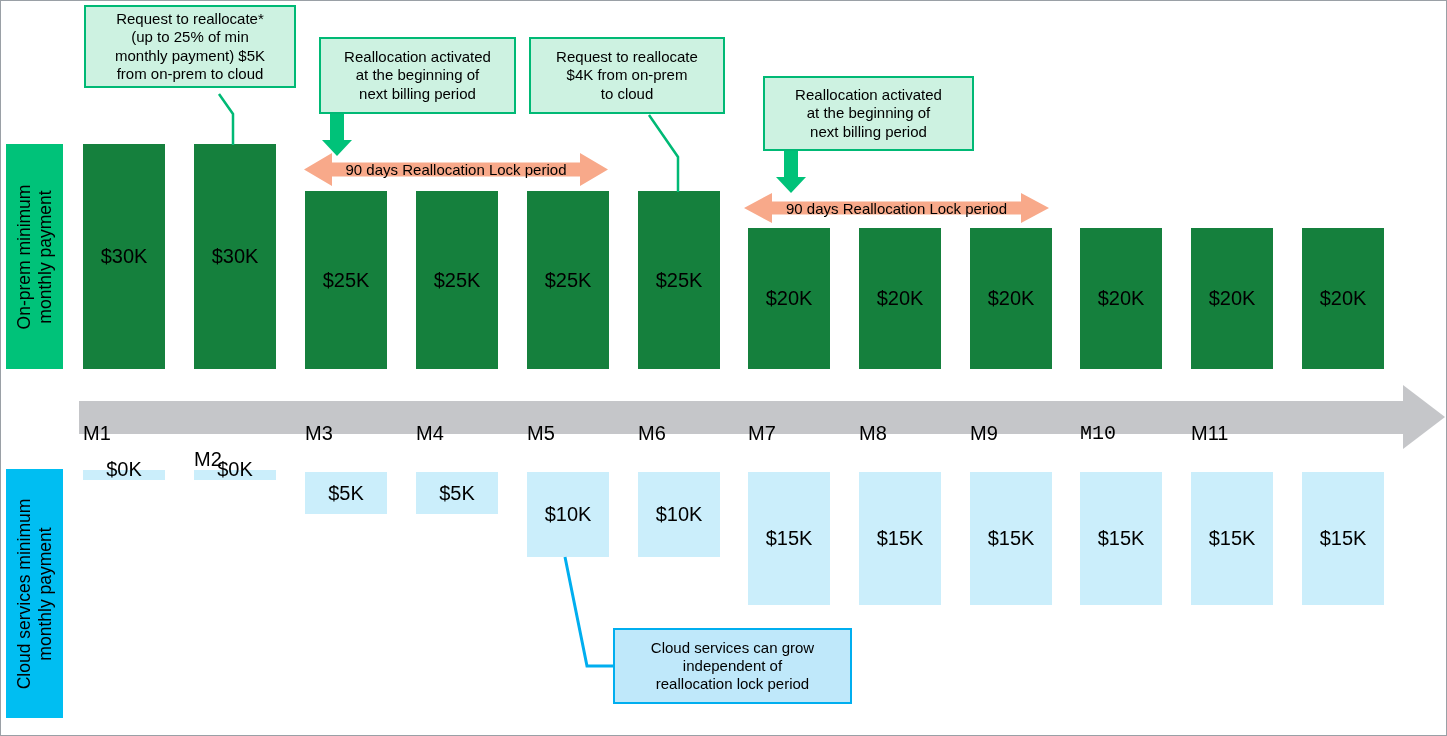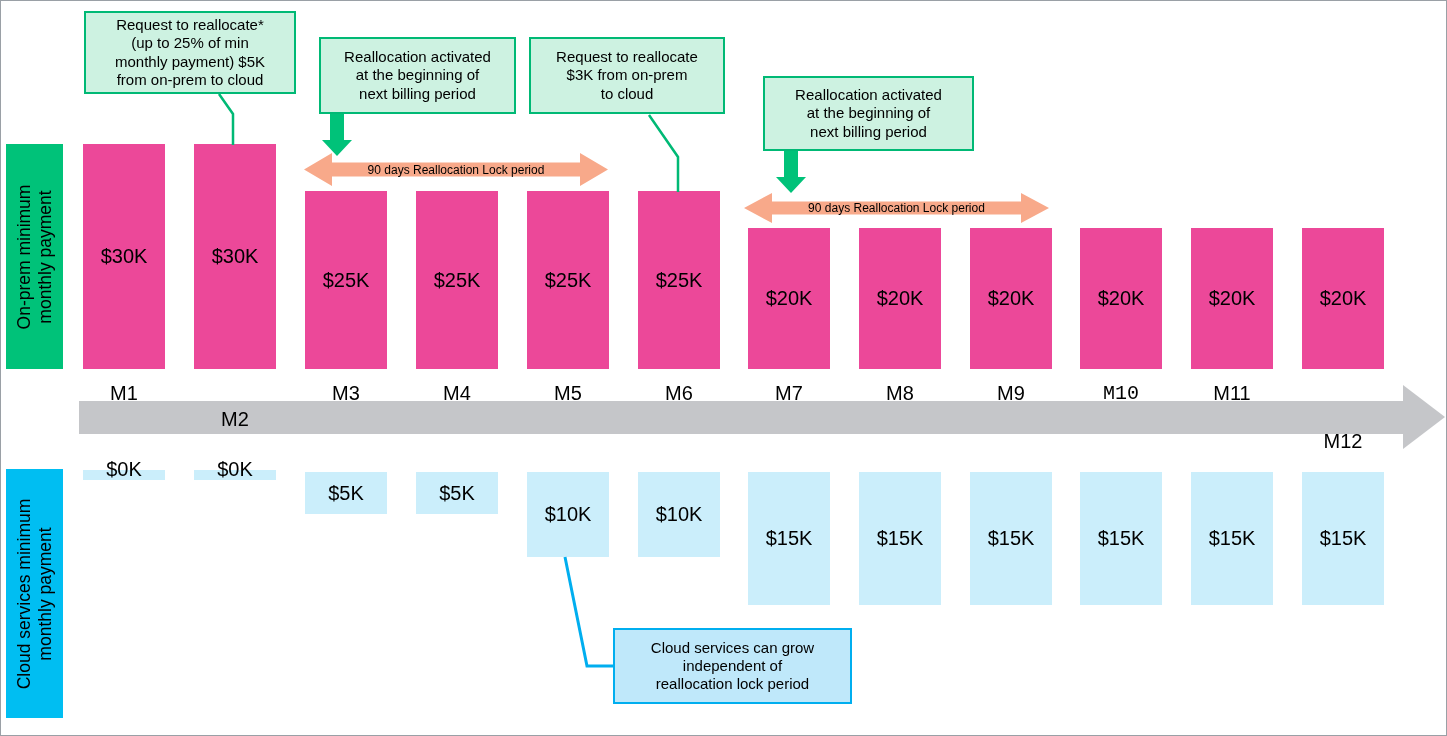--- a/index.html
+++ b/index.html
@@ -13,34 +13,34 @@
   .rowlabel.green { background:#00C279; }
   .rowlabel.cyan  { background:#00BEF2; }
   .vtext {
     position:absolute; top:50%; left:50%;
     transform:translate(-50%,-50%) rotate(-90deg);
     text-align:center; font-size:17.5px; line-height:1.2;
     white-space:pre-line; color:#000;
   }
   
   .bar { position:absolute; display:flex; align-items:center; justify-content:center; font-size:20px; }
-  .bar.mint { background:#ec4899; }
+  .bar.mint { background:#15803d; }
   .bar.blue { background:#CBEEFB; }
   .zero-strip { position:absolute; height:10px; width:82px; background:#CBEEFB; }
   .zero-label { position:absolute; width:82px; height:26px; line-height:26px; text-align:center; font-size:20px; }
   
   .timeline-bar { position:absolute; left:78px; top:400px; width:1325px; height:33px; background:#C5C6C9; }
   .timeline-head { position:absolute; left:1402px; top:384px; width:0; height:0;
     border-top:32px solid transparent; border-bottom:32px solid transparent; border-left:42px solid #C5C6C9; }
-  .mlabel { position:absolute; top:376px; width:82px; height:36px; line-height:33px; text-align:center; font-size:20px; }
+  .mlabel { position:absolute; top:416px; width:82px; height:36px; line-height:33px; text-align:left; font-size:20px; }
   
   .lock-arrow { position:absolute; }
   .lock-arrow svg { position:absolute; left:0; top:0; }
   .lock-arrow .lbl { position:absolute; left:0; top:0; right:0; bottom:0;
-    display:flex; align-items:center; justify-content:center; font-size:12px; }
+    display:flex; align-items:center; justify-content:center; font-size:15px; }
   
   .down-arrow { position:absolute; }
   
   .callout {
     position:absolute; display:flex; align-items:center; justify-content:center;
     text-align:center; font-size:15px; line-height:1.22; white-space:pre-line; box-sizing:border-box;
   }
   .callout.green { background:#CDF2E1; border:2px solid #00B975; }
   .callout.blue  { background:#BFE8FA; border:2px solid #00AEEF; }
   .connectors { position:absolute; left:0; top:0; pointer-events:none; }
@@ -169,29 +169,29 @@
         <polygon points="8,0 22,0 22,26 30,26 15,42 0,26 8,26" fill="#00C279"></polygon>
       </svg>
   </div>
 
   <svg class="connectors" width="1447" height="736">
     <polyline points="218,93 232,113 232,144" fill="none" stroke="#00B975" stroke-width="2.5"></polyline>
     <polyline points="648,114 677,156 677,191" fill="none" stroke="#00B975" stroke-width="2.5"></polyline>
     <polyline points="564,556 586,665 613,665" fill="none" stroke="#00AEEF" stroke-width="3"></polyline>
   </svg>
 
-  <div class="callout green" style="left:83px; top:10px; width:212px; height:83px;">Request to reallocate*
+  <div class="callout green" style="left:83px; top:4px; width:212px; height:83px;">Request to reallocate*
 (up to 25% of min
 monthly payment) $5K
 from on-prem to cloud</div>
   <div class="callout green" style="left:318px; top:36px; width:197px; height:77px;">Reallocation activated
 at the beginning of
 next billing period</div>
   <div class="callout green" style="left:528px; top:36px; width:196px; height:77px;">Request to reallocate
-$3K from on-prem
+$4K from on-prem
 to cloud</div>
   <div class="callout green" style="left:762px; top:75px; width:211px; height:75px;">Reallocation activated
 at the beginning of
 next billing period</div>
   <div class="callout blue" style="left:612px; top:627px; width:239px; height:76px;">Cloud services can grow
 independent of
 reallocation lock period</div>
 
 </div>
 

